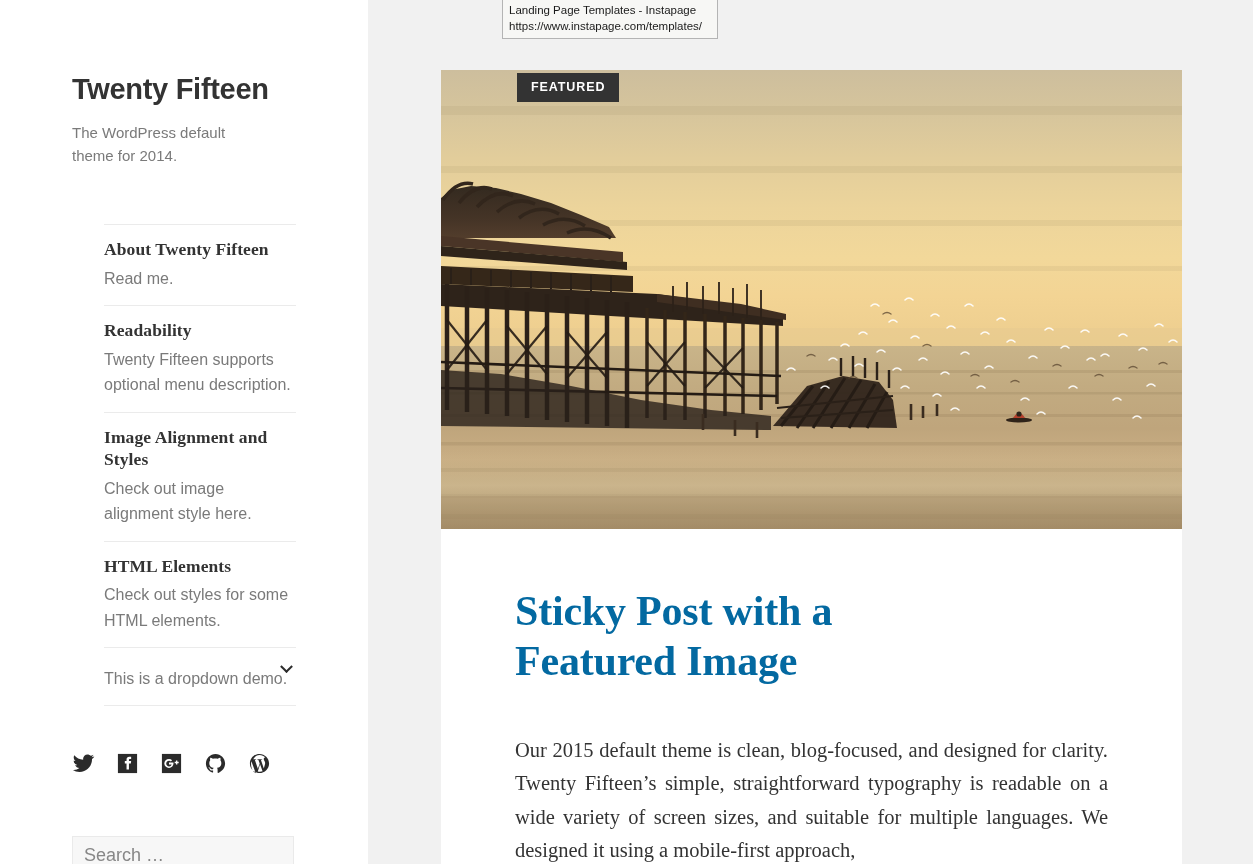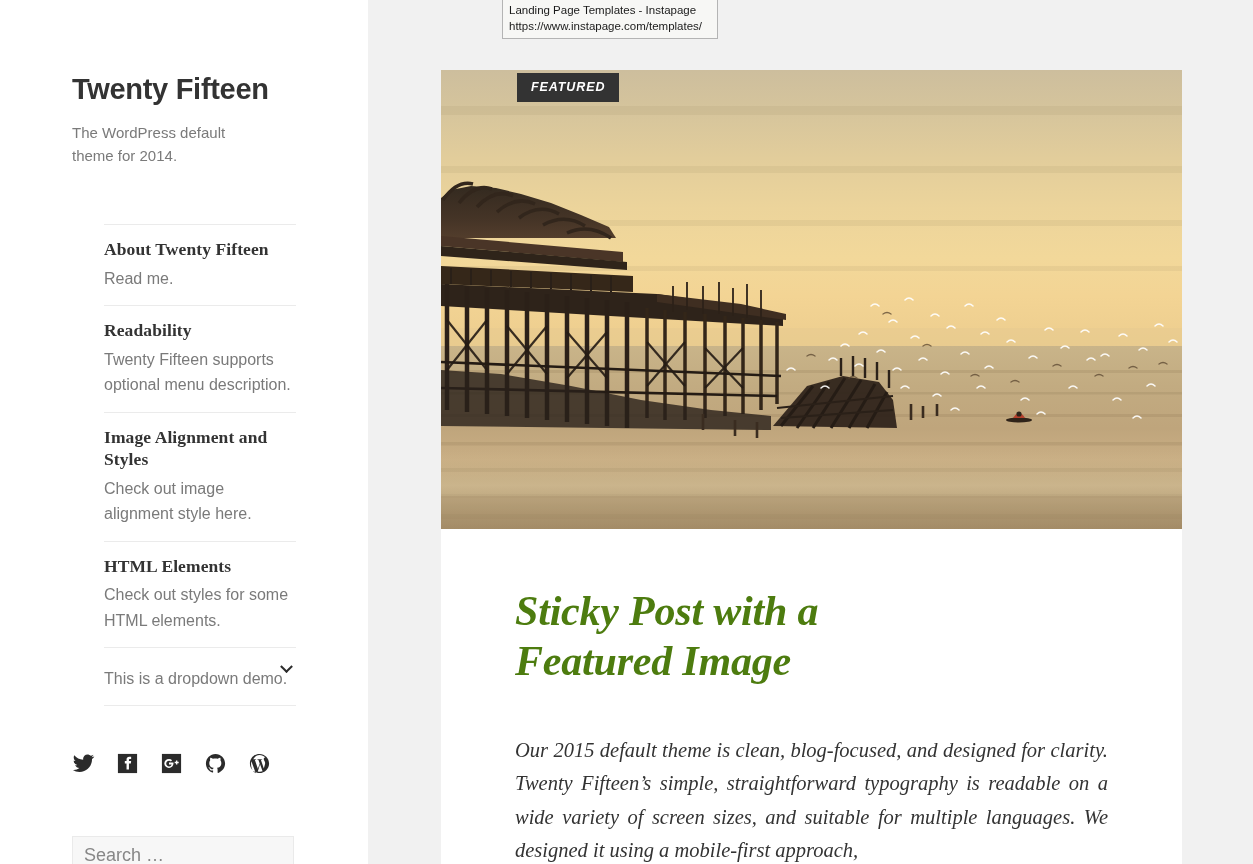--- a/index.html
+++ b/index.html
@@ -147,21 +147,20 @@
   }
   .search-field::placeholder { color: #878787; opacity: 1; }
 
   
   .content-area {
     position: absolute;
     left: 368px; top: 0;
     width: 885px;
     height: 864px;
     background: #f1f1f1;
-    font-style: italic;
   }
 
   .post-card {
     position: absolute;
     left: 73px;   
     top: 70px;
     width: 741px; 
     background: #ffffff;
   }
 
@@ -193,21 +192,21 @@
   }
 
   .post-body {
     padding: 58px 74px 0 74px;
   }
 
   .post-title {
     font-family: "Liberation Serif", serif;
     font-size: 42px;
     font-weight: bold;
-    color: #4d7c0f;
+    color: #0369a1;
     line-height: 1.18;
     letter-spacing: -0.2px;
     max-width: 420px;
   }
 
   .post-excerpt {
     margin-top: 48px;
     font-family: "Liberation Serif", serif;
     font-size: 20.5px;
     color: #333333;

